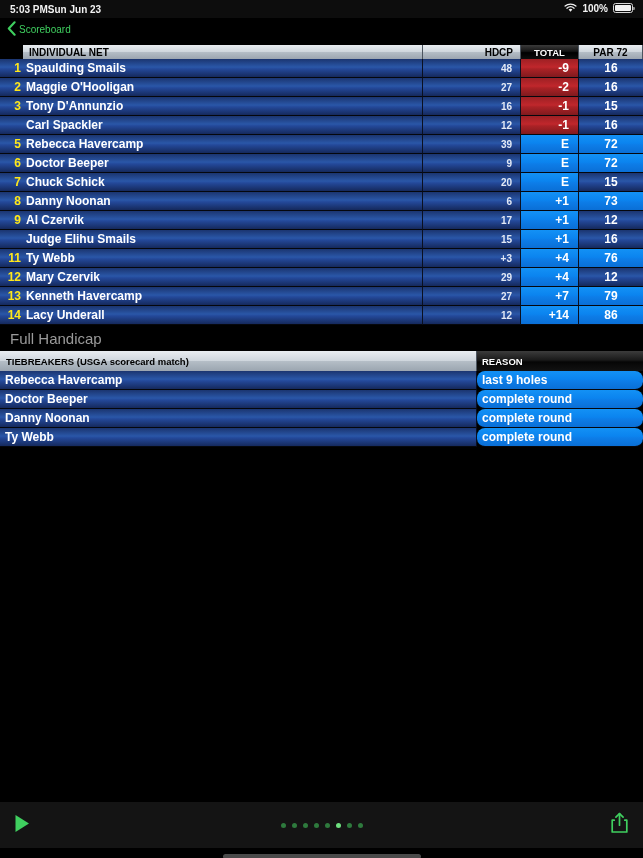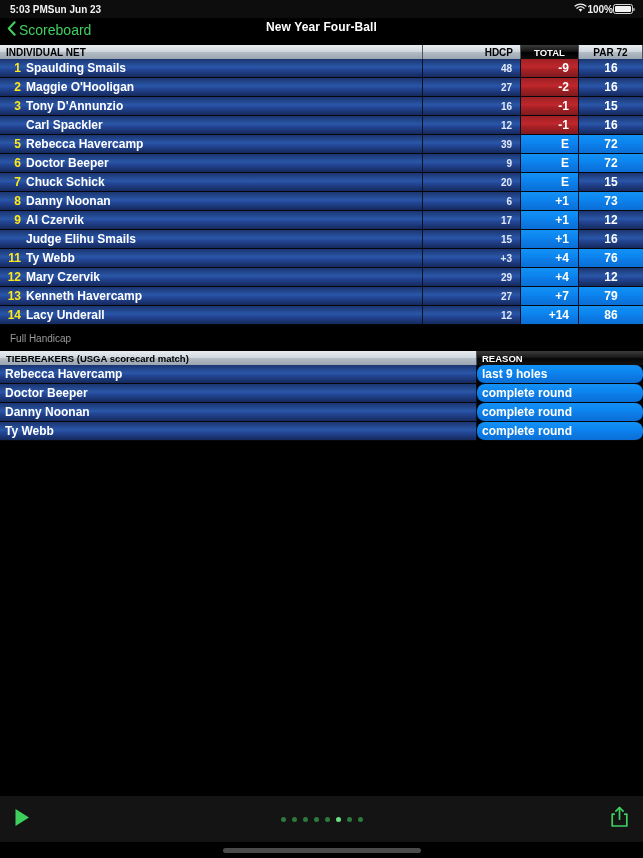--- a/index.html
+++ b/index.html
@@ -22,21 +22,21 @@
     display: flex;
     align-items: center;
     justify-content: space-between;
     padding: 0 10px;
     box-sizing: border-box;
     color: #f2f2f2;
     font-size: 10px;
     font-weight: 600;
   }
   .status-left { display: flex; align-items: center; }
-  .status-right { display: flex; align-items: center; }
+  .status-right { display: flex; align-items: flex-start; gap: 5px; }
   .wifi-icon { display: block; }
   .battery {
     width: 20px; height: 9.5px;
     border: 1px solid #d8d8d8;
     border-radius: 2.5px;
     position: relative;
     box-sizing: border-box;
   }
   .battery::after {
     content: "";
@@ -60,21 +60,21 @@
     background: #000;
     position: relative;
   }
   .back-button {
     position: absolute;
     left: 7px; top: 3px;
     display: flex;
     align-items: center;
     gap: 3px;
     color: #3fcf5f;
-    font-size: 14px;
+    font-size: 10px;
     cursor: pointer;
   }
   .chevron-left { display: block; }
   .nav-title-wrap {
     text-align: center;
     padding-top: 2px;
     color: #fff;
   }
   .nav-title {
     font-size: 12px;
@@ -100,21 +100,21 @@
     align-items: stretch;
   }
 
   
   .c-name  { flex: 1 1 auto; min-width: 0; }
   .c-hdcp  { width: 98px; flex: none; }
   .c-total { width: 58px; flex: none; }
   .c-par   { width: 64px; flex: none; }
 
   
-  .head-row { height: 14px; }
+  .head-row { height: 14px; padding-left: 23px; }
   .head-cell {
     background: linear-gradient(to bottom, #e9edf1 0%, #cfd6dd 48%, #b4bdc6 52%, #9ba5b0 100%);
     color: #000;
     font-size: 10px;
     font-weight: bold;
     display: flex;
     align-items: center;
     box-sizing: border-box;
     border-right: 1px solid #4c5560;
   }
@@ -172,29 +172,29 @@
     color: #e3e9f5;
   }
   .cell.total-cell { justify-content: flex-end; padding-right: 9px; font-size: 12px; }
   .cell.par-cell   { justify-content: center; font-size: 12px; border-right: none; }
 
   
   .footnote {
     height: 26px;
     background: #000;
     color: #9a9a9a;
-    font-size: 10px;
+    font-size: 15px;
     display: flex;
     align-items: center;
     padding-left: 10px;
     box-sizing: border-box;
   }
 
   
-  .tb-head-row { display: flex; height: 14px; width: 643px; }
+  .tb-head-row { display: flex; height: 20px; width: 643px; }
   .tb-c-name   { width: 477px; flex: none; }
   .tb-c-reason { flex: 1 1 auto; }
   .tb-head-left {
     background: linear-gradient(to bottom, #e9edf1 0%, #cfd6dd 48%, #b4bdc6 52%, #9ba5b0 100%);
     color: #000;
     font-size: 9.5px;
     font-weight: bold;
     display: flex; align-items: center;
     padding-left: 6px;
     box-sizing: border-box;
@@ -298,21 +298,20 @@
 <div class="nav-bar">
   <div class="back-button">
     <span class="chevron-left">
       <svg width="9" height="15" viewBox="0 0 9 15">
         <path d="M7.6 1.3 L1.8 7.5 L7.6 13.7" stroke="#3fcf5f" stroke-width="2.1" fill="none" stroke-linecap="round" stroke-linejoin="round"></path>
       </svg>
     </span>
     <span>Scoreboard</span>
   </div>
   <div class="nav-title-wrap">
-    <div class="nav-title">New Year Four-Ball</div>
   </div>
 </div>
 
 <div class="board">
   <div class="row head-row">
     <div class="head-cell name c-name">INDIVIDUAL NET</div>
     <div class="head-cell right c-hdcp">HDCP</div>
     <div class="head-total c-total">TOTAL</div>
     <div class="head-cell center c-par">PAR 72</div>
   </div>

